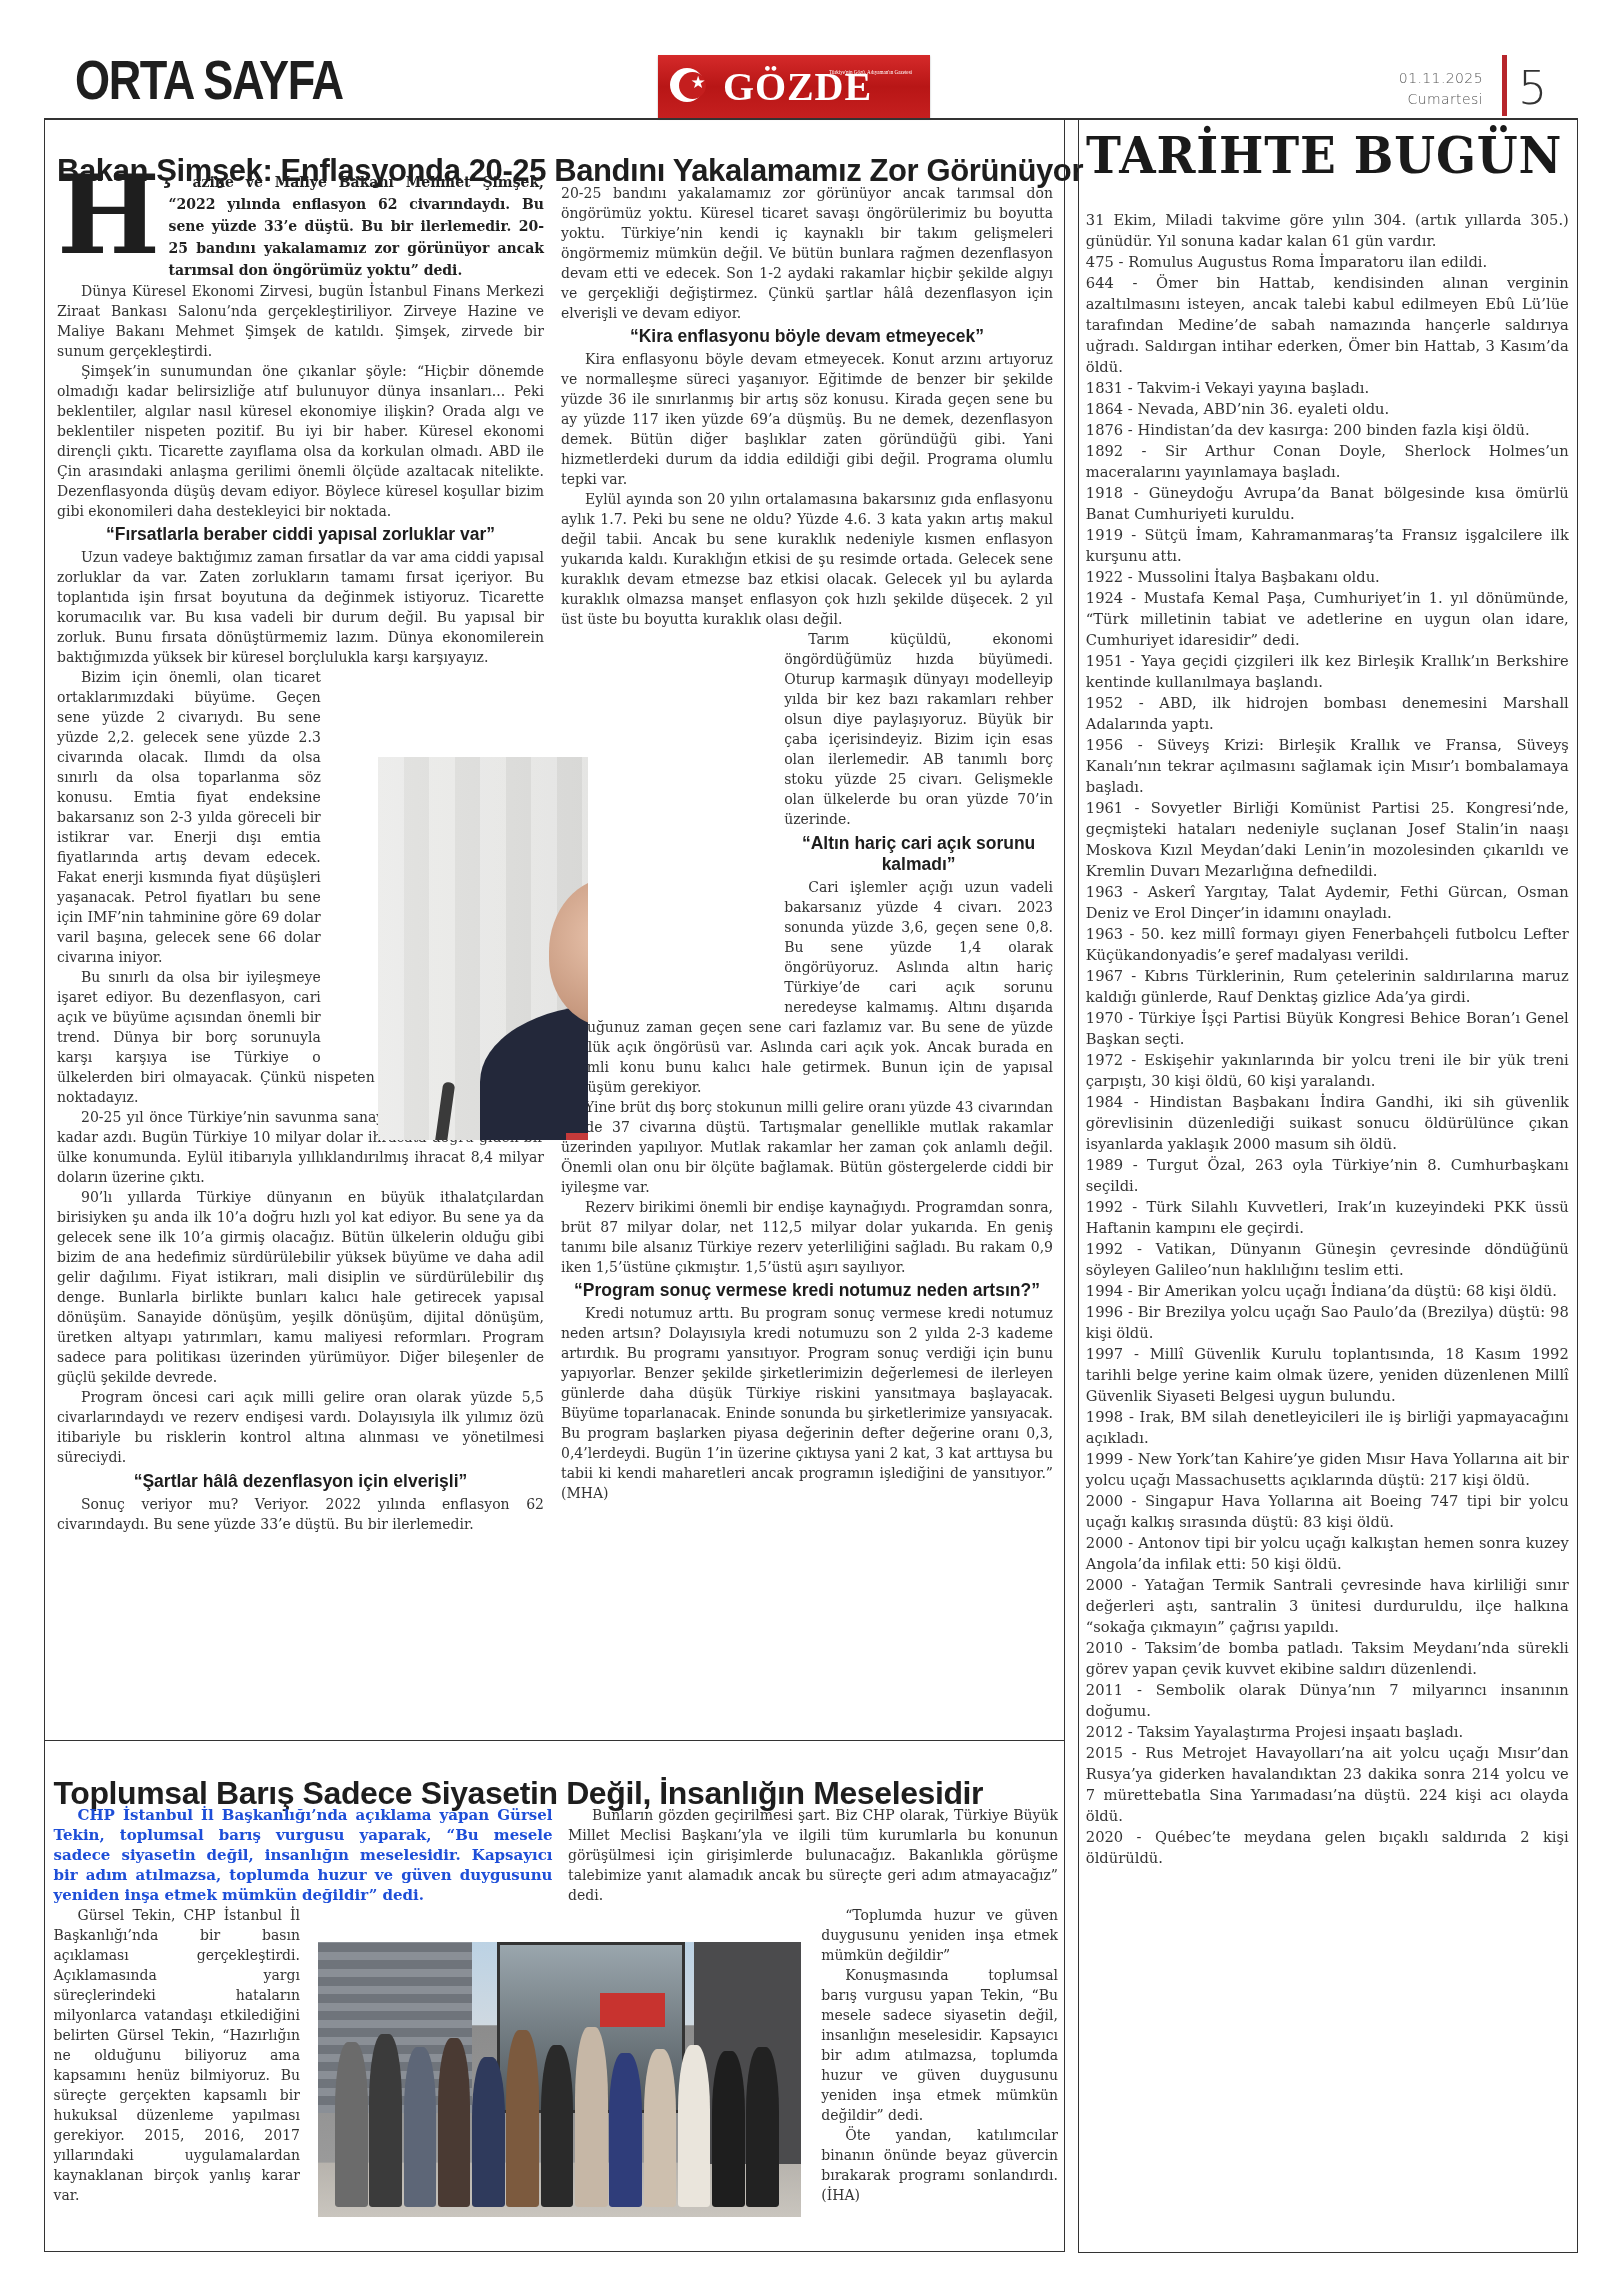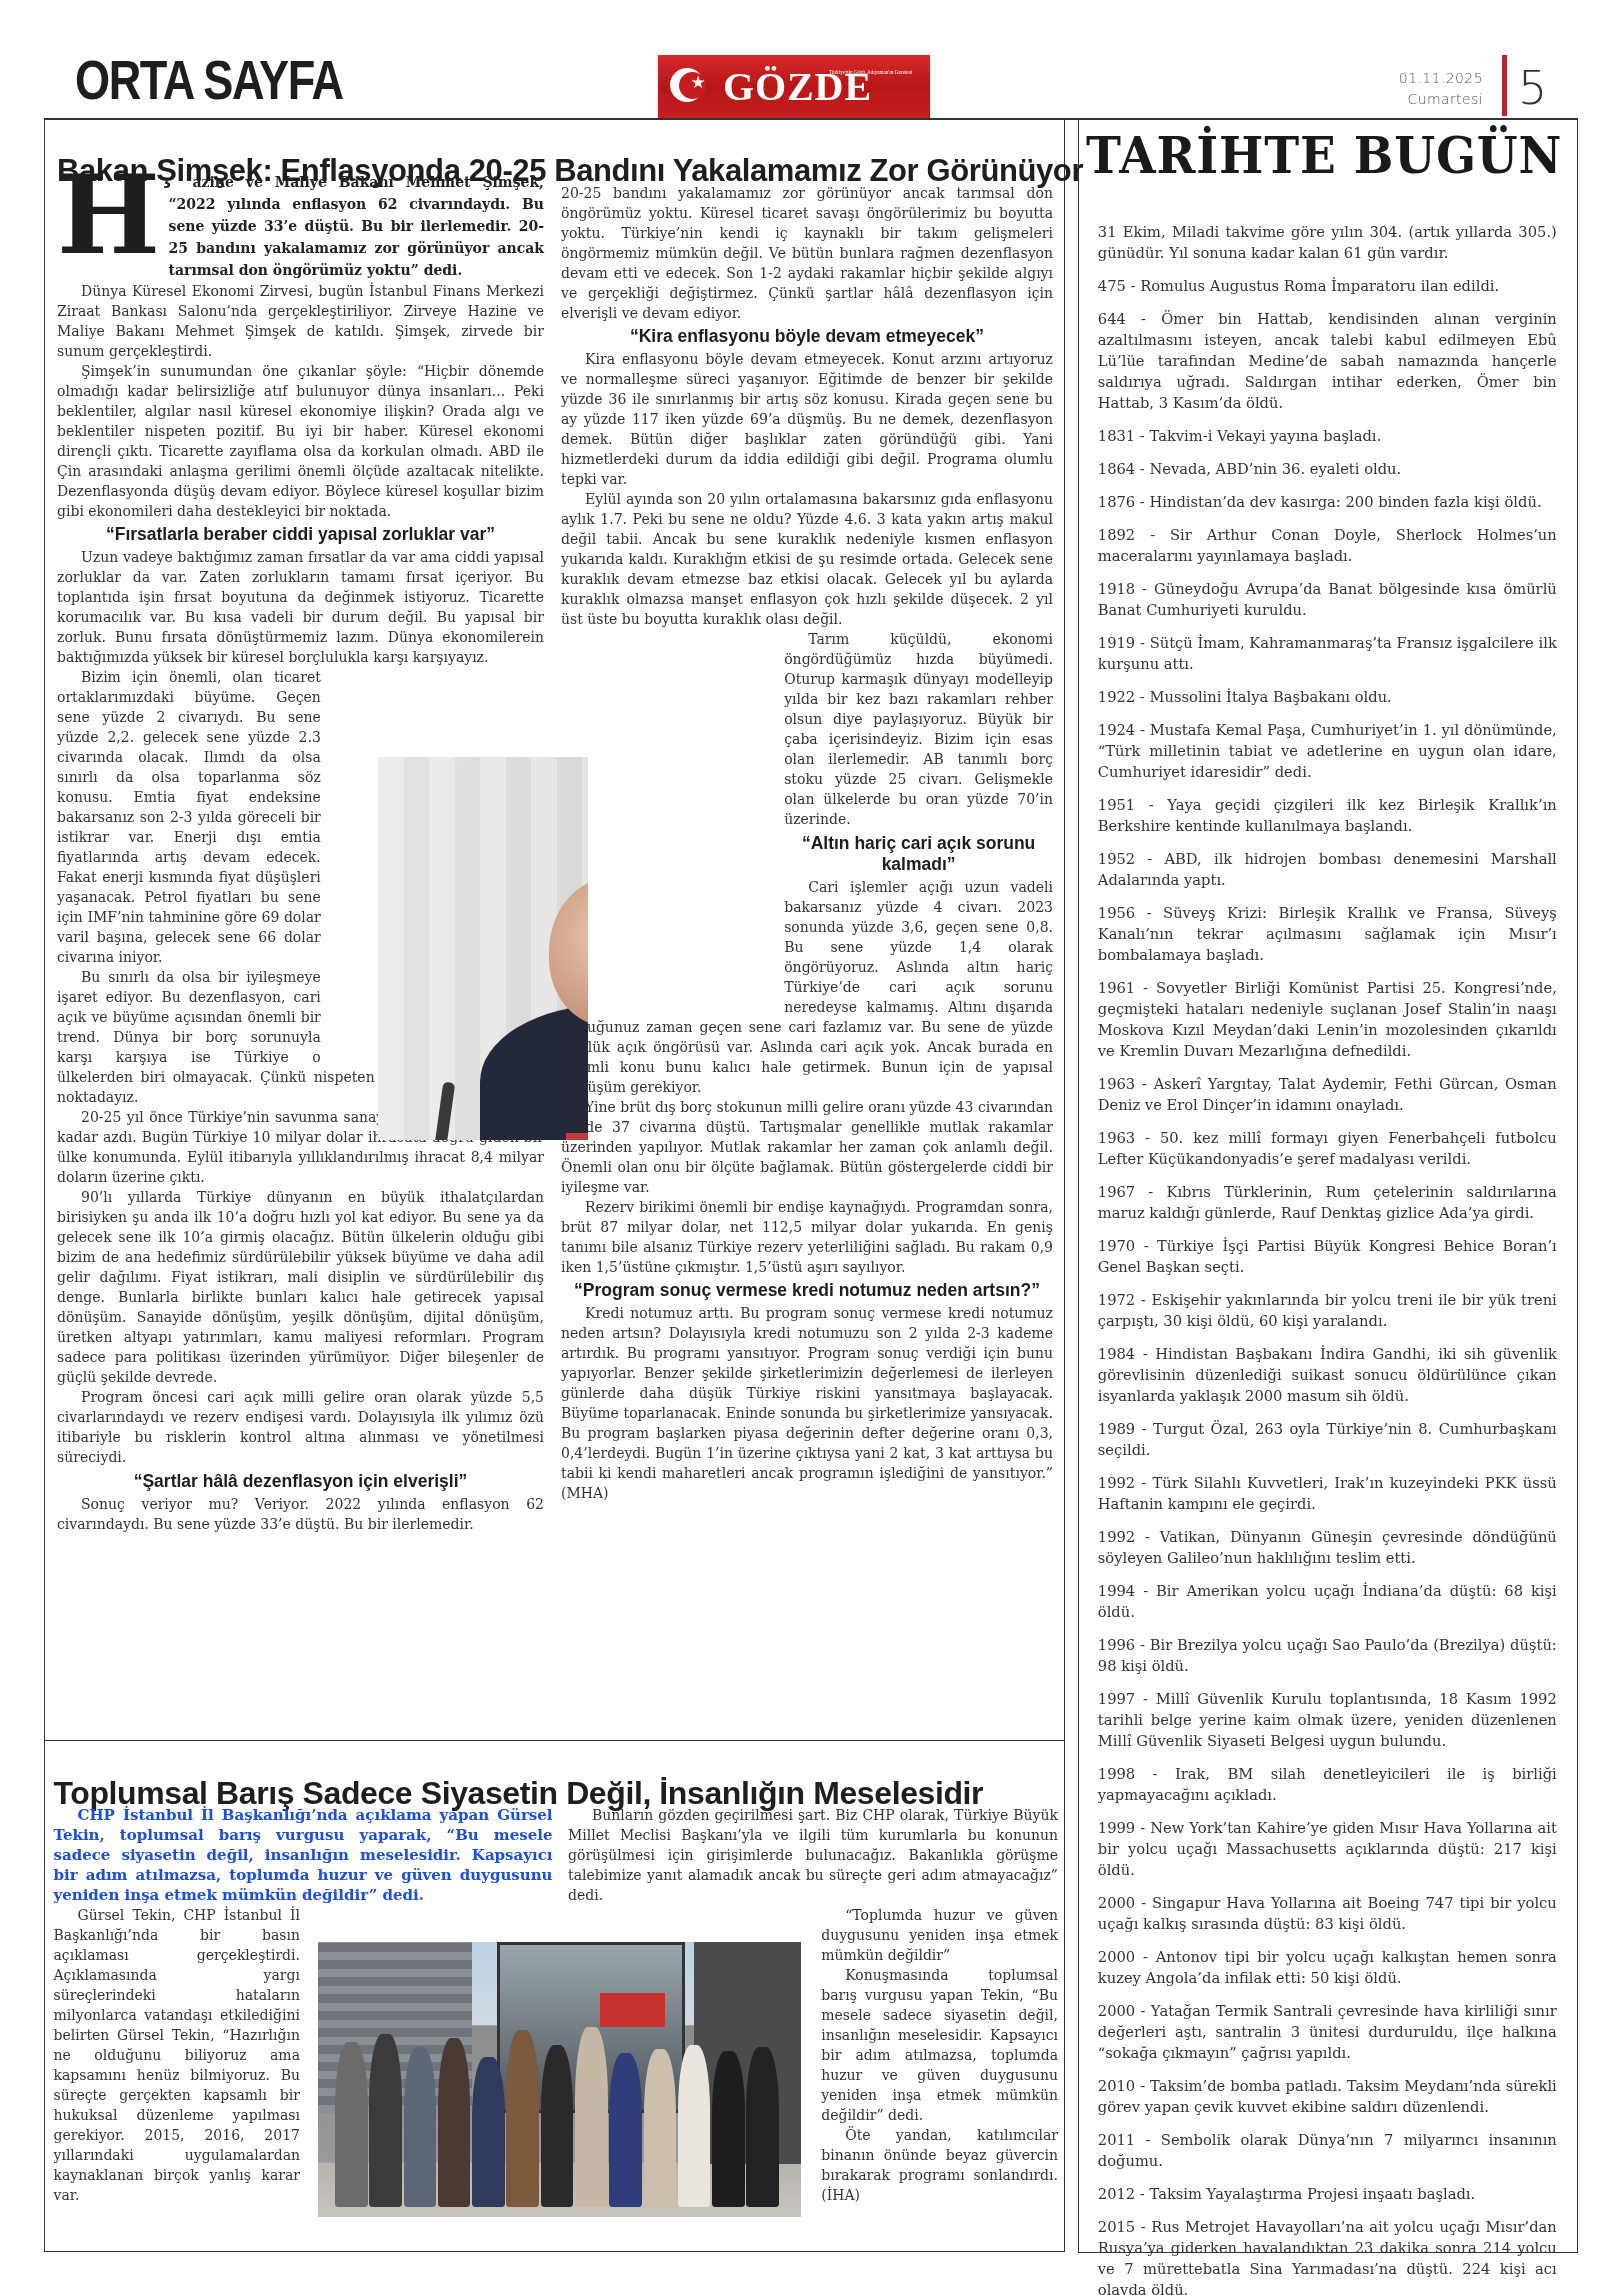--- a/index.html
+++ b/index.html
@@ -52,21 +52,21 @@
   #photo-group .glass { position: absolute; left: 179px; top: 0; width: 188px; height: 171px; background: linear-gradient(180deg,#9aa6ad,#4f575c); border: 3.4px solid #333; box-sizing: border-box; }
   #photo-group .wallr { position: absolute; left: 376px; top: 0; width: 108px; height: 222px; background: #4b4b4d; }
   #photo-group .banner { position: absolute; left: 282px; top: 51px; width: 65px; height: 34px; background: #c8332f; }
   #photo-group .people { position: absolute; left: 17px; top: 77px; width: 444px; height: 188px; display: flex; align-items: flex-end; gap: 1.7px; }
   #photo-group .person { flex: 1; border-radius: 40% 40% 3.4px 3.4px; }
 
   
   #history-box { position: absolute; left: 1078px; top: 120px; width: 500px; height: 2133px; border-left: 0.9px solid #333; border-right: 1.7px solid #333; border-bottom: 1.7px solid #333; box-sizing: border-box; }
   #history-title { position: absolute; left: 6.8px; top: 5.1px; font-family: "DejaVu Serif", serif; font-weight: 900; font-size: 51px; color: #1a1a1a; letter-spacing: 0.9px; white-space: nowrap; transform: scaleX(0.92); transform-origin: left top; }
   #history-list { position: absolute; left: 6.8px; top: 89px; width: 483px; font-family: "DejaVu Serif", serif; font-size: 14.7px; line-height: 21px; color: #333; text-align: justify; }
-  #history-list p { margin: 12px; }
+  #history-list p { margin: 0; }
 </style>
 </head>
 <body>
 
 <div id="masthead">
   <div id="section-title">ORTA SAYFA</div>
   <div id="logo">
     <div class="crescent">
       <div class="outer"></div>
         <div class="inner"></div>

